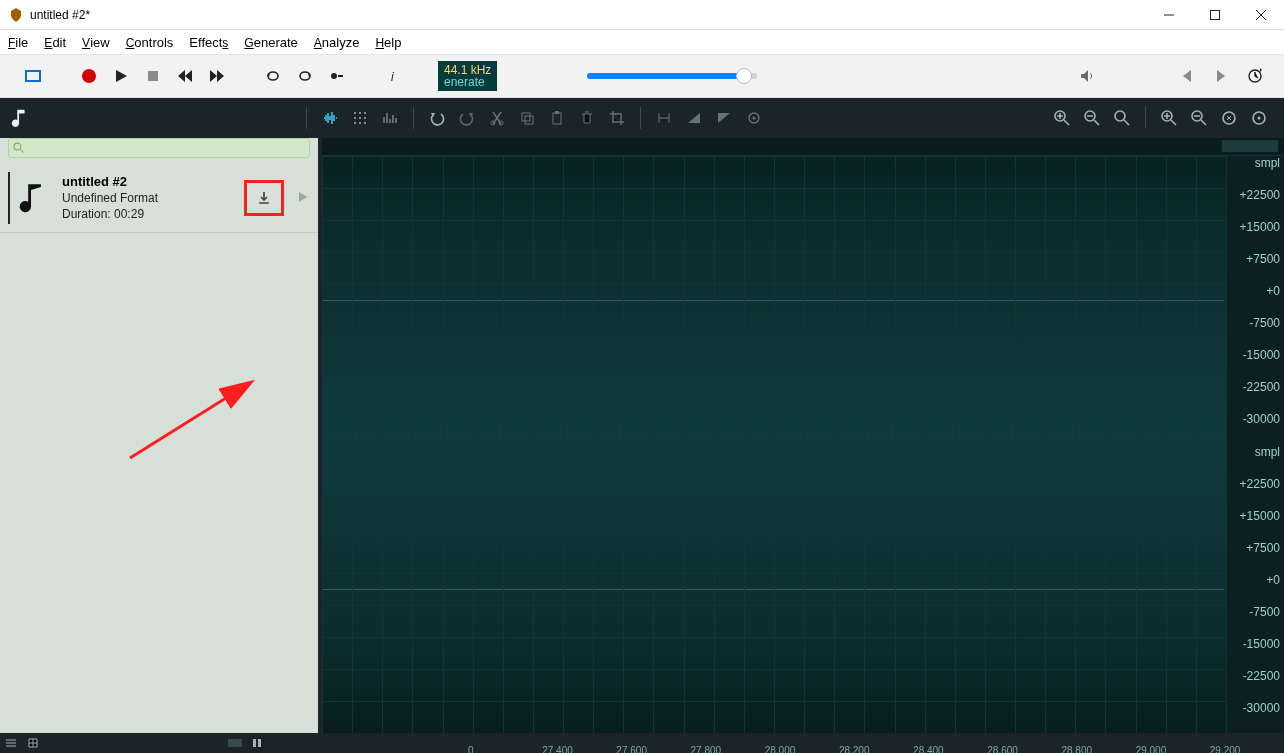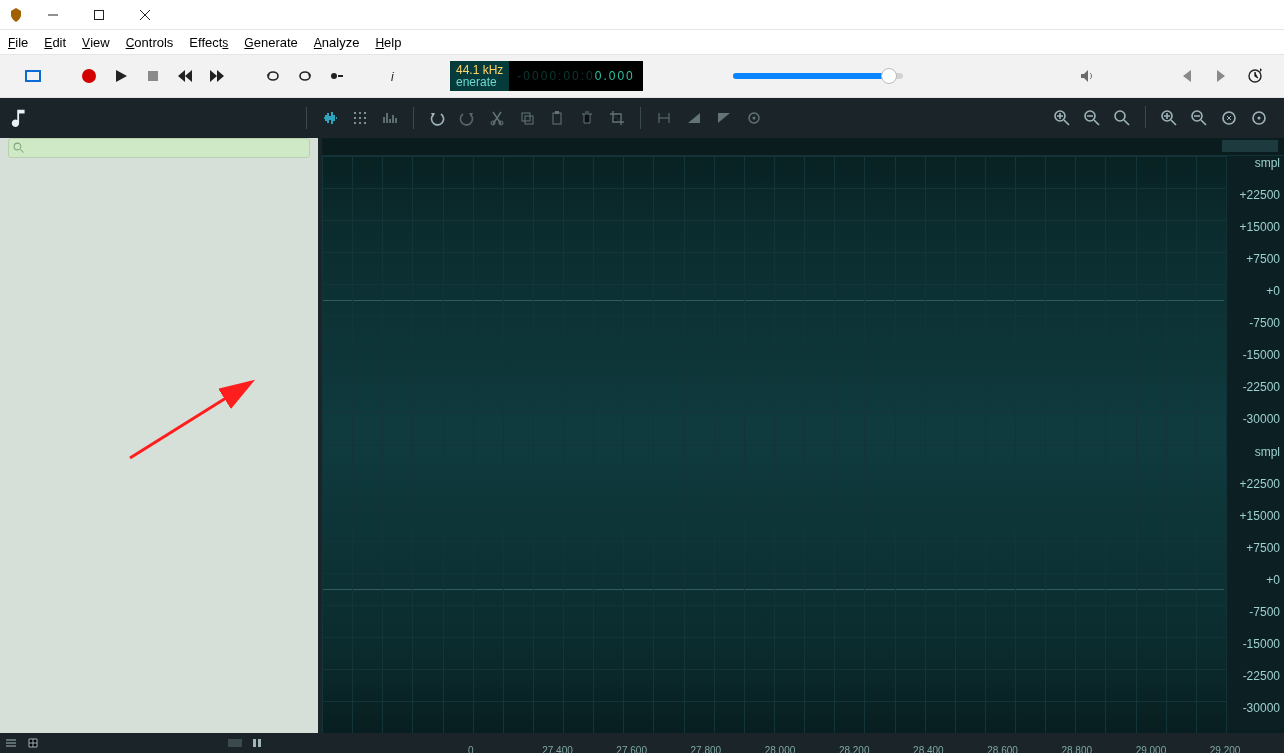--- a/index.html
+++ b/index.html
@@ -15,21 +15,21 @@
   .menubar{height:24px;display:flex;align-items:center;padding:0 8px;gap:16px}
   .menubar .menuitem{font-size:13px;cursor:default}
   .menubar .menuitem .ul{text-decoration:underline}
   
   .transport{height:44px;background:#f2f2f2;border-top:1px solid #e5e5e5;border-bottom:1px solid #e5e5e5;display:flex;align-items:center;padding:0 12px;gap:0}
   .tgrp{display:flex;align-items:center;gap:14px;padding:0 12px}
   .tsep{width:14px}
   .tbtn{width:18px;height:18px;display:flex;align-items:center;justify-content:center;color:#222}
   .tbtn svg{width:16px;height:16px}
   .record-dot{width:14px;height:14px;border-radius:50%;background:#d40000}
-  .lcd{margin-left:36px;display:flex;align-items:stretch;height:30px}
+  .lcd{margin-left:24px;display:flex;align-items:stretch;height:30px}
   .lcd .meta{background:#063b3b;color:#6fd8d0;font-family:monospace;font-size:10px;line-height:12px;padding:3px 6px;display:flex;flex-direction:column;justify-content:center}
   .lcd .meta .hz{color:#ffd569}
   .lcd .time{background:#000;color:#2cc3a3;font-family:"Consolas",monospace;font-size:20px;letter-spacing:2px;padding:0 8px;display:flex;align-items:center}
   .lcd .time .dim{color:#0b3a33}
   .vol{margin-left:90px;width:170px;height:6px;background:#d3d3d3;border-radius:3px;position:relative}
   .vol .fill{position:absolute;left:0;top:0;height:100%;background:#0a84ff;border-radius:3px;width:92%}
   .vol .knob{position:absolute;top:-5px;width:16px;height:16px;border-radius:50%;background:#fff;border:1px solid #bbb;left:calc(92% - 8px)}
   .right-tbtns{margin-left:auto;display:flex;align-items:center;gap:16px;padding-right:8px}
   
   .darkbar{height:40px;background:#1b2529;display:flex;align-items:center;color:#b8c8cc}
@@ -74,20 +74,21 @@
 </style>
 </head>
 <body>
 
 <div class="titlebar">
   <span class="app-icon">
     <svg viewBox="0 0 16 16">
         <path fill="currentColor" d="M8 1l5 3v4c0 4-5 7-5 7S3 12 3 8V4l5-3z"></path>
       </svg>
   </span>
+  <span class="title">untitled #2*</span>
   <div class="winbtns">
     <div class="winbtn">
         <svg viewBox="0 0 10 10">
           <path stroke="currentColor" stroke-width="1" d="M0 5h10"></path>
         </svg>
       </div>
     <div class="winbtn">
         <svg viewBox="0 0 10 10">
           <rect x="0.5" y="0.5" width="9" height="9" fill="none" stroke="currentColor"></rect>
         </svg>
@@ -172,24 +173,20 @@
         <svg viewBox="0 0 16 16">
           <text x="6" y="13" font-size="14" font-style="italic" fill="#222">i</text>
         </svg>
       </span>
   </div>
 
   <div class="lcd">
     <div class="meta">
       <span class="hz">44.1 kHz</span>
       <span>enerate</span>
-    </div>
-    <div class="time">
-      <span class="dim">-0000:00:0</span>
-        <span>0.000</span>
     </div>
   </div>
 
   <div class="vol">
     <div class="fill"></div>
       <div class="knob"></div>
   </div>
 
   <div class="right-tbtns">
     <span class="tbtn">
@@ -366,20 +363,45 @@
 
 <div class="main">
 
   <div class="sidebar">
     <div class="search">
       <svg viewBox="0 0 16 16">
           <circle cx="6" cy="6" r="4.5" fill="none" stroke="currentColor" stroke-width="1.4"></circle>
           <path stroke="currentColor" stroke-width="1.4" d="M10 10l4 4"></path>
         </svg>
       <input placeholder="" style="">
+    </div>
+    <div class="file-item">
+      <div class="bar"></div>
+      <span class="note">
+        <svg viewBox="0 0 24 24">
+            <path fill="currentColor" d="M10 3v12.3A4 4 0 1 0 12 19V7l7-2V3z"></path>
+          </svg>
+      </span>
+      <div class="meta">
+        <div class="name">untitled #2</div>
+        <div class="sub">Undefined Format</div>
+        <div class="sub">Duration: 00:29</div>
+      </div>
+      <div class="actions">
+        <div class="save-box">
+          <svg width="16" height="16" viewBox="0 0 16 16">
+              <path stroke="#444" stroke-width="1.6" fill="none" d="M8 2v8M5 7l3 3 3-3M3 13h10"></path>
+            </svg>
+        </div>
+        <span class="play-mini">
+          <svg width="10" height="10" viewBox="0 0 10 10">
+              <path fill="currentColor" d="M1 0l8 5-8 5z"></path>
+            </svg>
+        </span>
+      </div>
     </div>
 
     <svg class="arrow-anno" width="180" height="120" style="left:120px;top:210px">
       <defs>
           <marker id="ah" markerWidth="12" markerHeight="12" refX="10" refY="4" orient="auto">
             <path d="M0 0L12 4L0 8z" fill="#ff1e1e"></path>
           </marker>
         </defs>
       <line x1="10" y1="110" x2="130" y2="35" stroke="#ff1e1e" stroke-width="3" marker-end="url(#ah)"></line>
     </svg>

